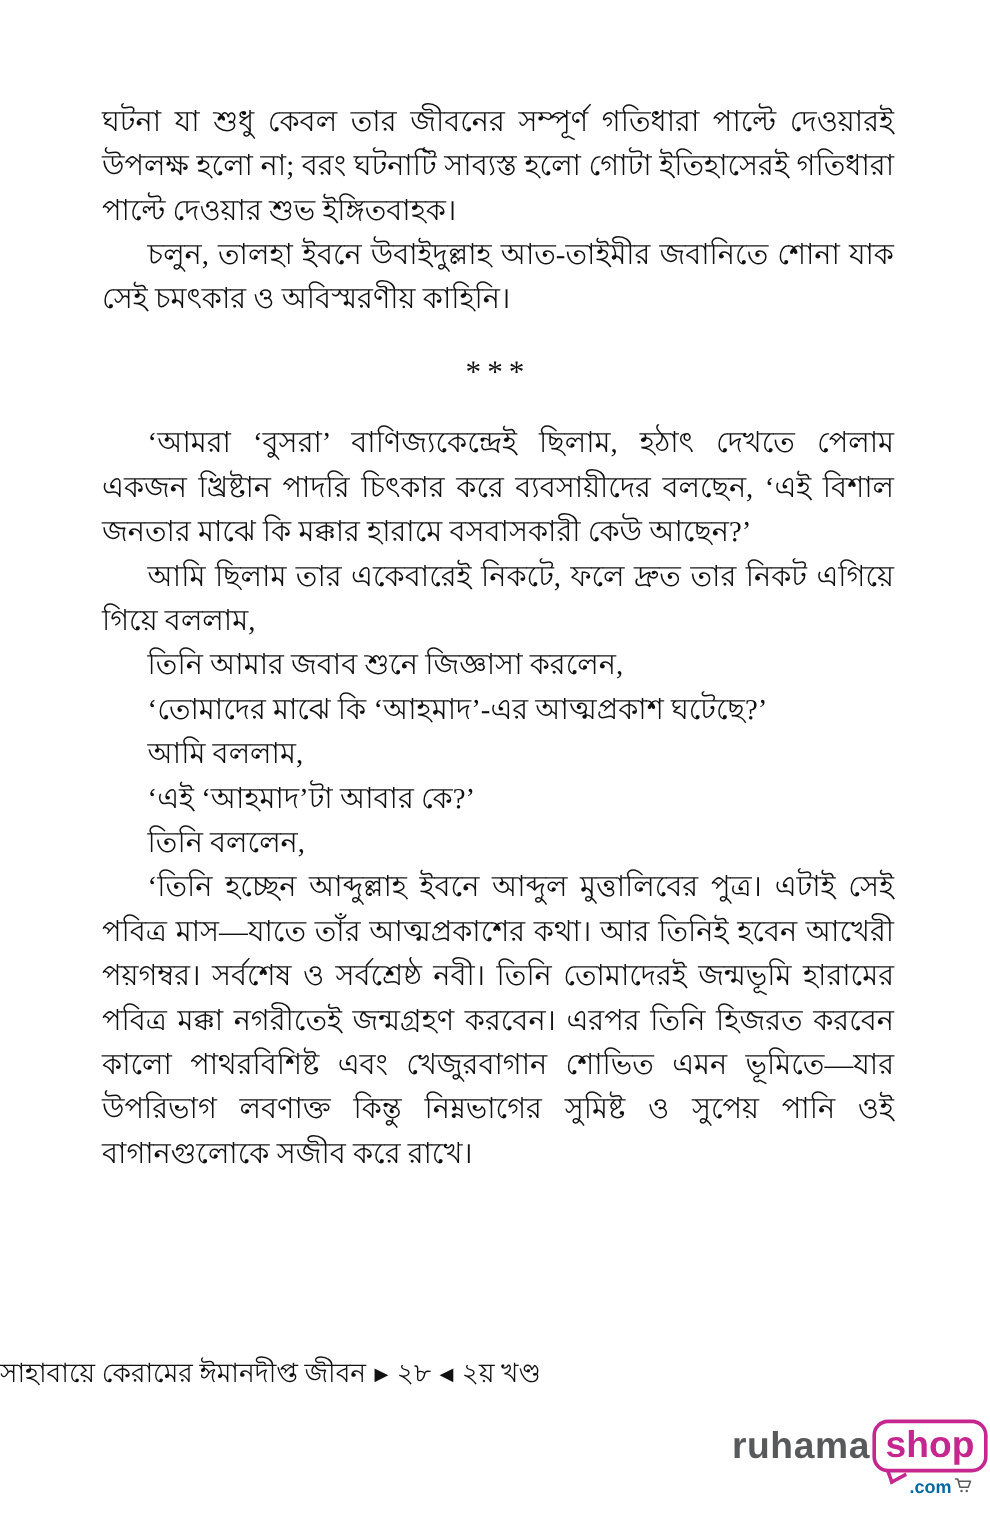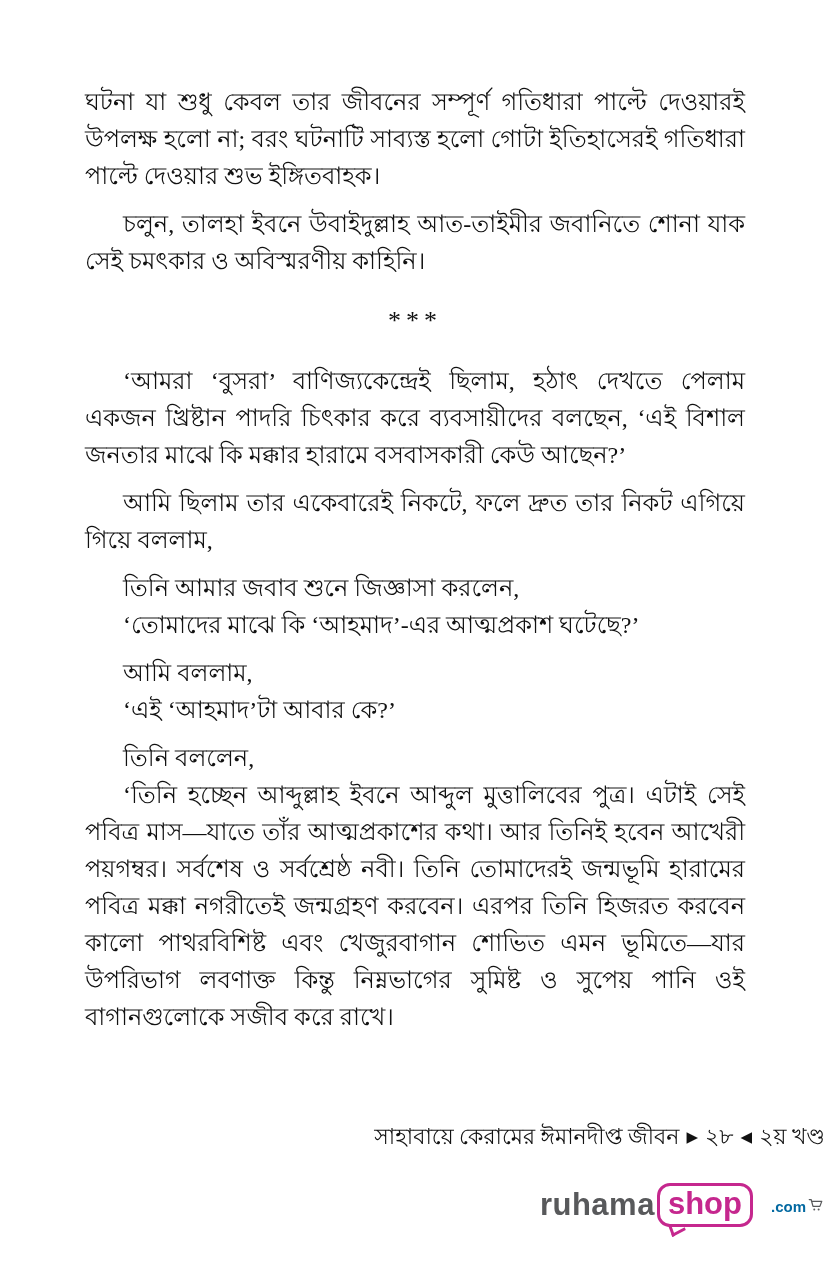--- a/index.html
+++ b/index.html
@@ -25,37 +25,36 @@
     line-height: 37px;
     text-align: justify;
   }
   .content p {
     margin: 0;
   }
   .content p.indent {
     text-indent: 38px;
   }
   .content p.gap {
-    margin-top: 11px;
   }
   .separator {
     text-align: center;
     text-indent: 0 !important;
     font-size: 26px;
     letter-spacing: 5px;
     margin: 22px 0 24px 0 !important;
   }
   .footer {
     position: absolute;
     top: 1124px;
     left: 0;
     width: 100%;
-    text-align: right;
+    text-align: left;
     font-size: 22px;
-    line-height: 26px;
+    line-height: 41px;
     white-space: nowrap;
   }
   .footer .arrow {
     font-size: 15px;
     vertical-align: 2px;
     margin: 0 7px;
   }
   
   .logo {
     position: absolute;
@@ -68,21 +67,21 @@
   .logo .brand {
     color: #58595b;
     font-weight: bold;
     font-size: 31px;
     line-height: 44px;
     letter-spacing: 0.5px;
   }
   .bubble-col {
     position: relative;
     display: flex;
-    flex-direction: row;
+    flex-direction: column;
     align-items: center;
     margin-left: 2px;
   }
   .bubble {
     display: inline-block;
     border: 3px solid #c5278e;
     border-radius: 13px;
     background: #ffffff;
     color: #c5278e;
     font-weight: bold;

